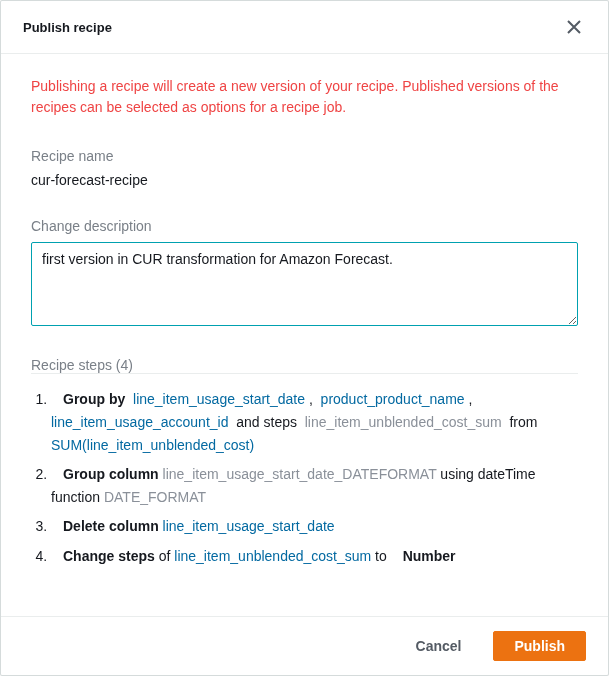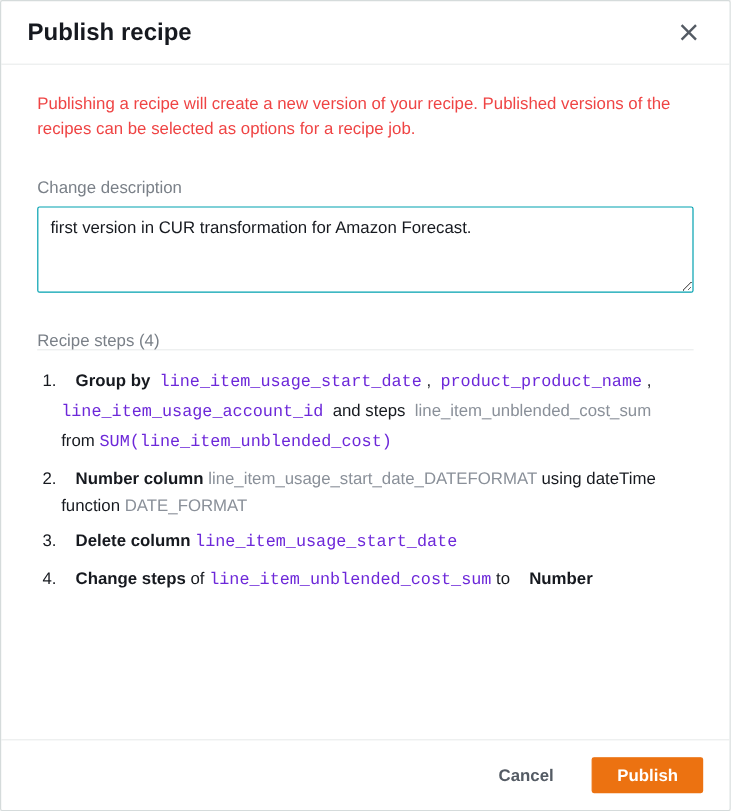--- a/index.html
+++ b/index.html
@@ -20,21 +20,21 @@
     flex-direction: column;
   }
   .modal-header {
     display: flex;
     align-items: center;
     justify-content: space-between;
     padding: 14px 22px;
     border-bottom: 1px solid #eaeded;
   }
   .modal-title {
-    font-size: 20px;
+    font-size: 13px;
     font-weight: 700;
     color: #16191f;
   }
   .close-btn {
     background: none;
     border: none;
     cursor: pointer;
     padding: 4px;
     display: flex;
     align-items: center;
@@ -66,39 +66,39 @@
   .textarea-wrap { margin-bottom: 28px; }
   textarea {
     width: 100%;
     border: 1px solid #00a1b0;
     border-radius: 2px;
     padding: 8px 10px;
     font-family: inherit;
     font-size: 14px;
     color: #16191f;
     resize: both;
-    height: 72px;
+    height: 84px;
     outline: none;
   }
   .steps-header {
     color: #7a8088;
     font-size: 14px;
     border-bottom: 1px solid #eaeded;
     margin-bottom: 14px;
   }
   ol.steps {
     list-style: decimal;
     padding-left: 20px;
     color: #16191f;
     font-size: 14px;
     line-height: 1.65;
   }
   ol.steps li { margin-bottom: 6px; }
   .b { font-weight: 700; margin-left: 12px; }
-  .tok { color: #6d28d9; font-family: Liberation Mono, monospace; }
+  .tok { color: #0369a1; }
   .muted { color: #8a9099; }
   .modal-footer {
     border-top: 1px solid #eaeded;
     padding: 14px 22px;
     display: flex;
     justify-content: flex-end;
     gap: 12px;
     align-items: center;
     margin-top: 17px;
   }
@@ -132,41 +132,43 @@
     <button class="close-btn">
       <svg viewBox="0 0 16 16">
           <path d="M2 2 L14 14 M14 2 L2 14"></path>
         </svg>
     </button>
   </div>
 
   <div class="modal-body">
     <p class="intro">Publishing a recipe will create a new version of your recipe. Published versions of the recipes can be selected as options for a recipe job.</p>
 
+    <div class="field-label">Recipe name</div>
+    <div class="recipe-name-value">cur-forecast-recipe</div>
 
     <div class="textarea-wrap">
       <div class="field-label">Change description</div>
       <textarea style="">first version in CUR transformation for Amazon Forecast.</textarea>
     </div>
 
     <div class="steps-header">Recipe steps (4)</div>
 
     <ol class="steps">
       <li>
         <span class="b">Group by</span>&nbsp;
         <span class="tok">line_item_usage_start_date</span> ,&nbsp;
         <span class="tok">product_product_name</span> ,
         <span class="tok">line_item_usage_account_id</span>&nbsp;
         <span>and steps</span>&nbsp;
         <span class="muted">line_item_unblended_cost_sum</span>&nbsp;
         <span>from</span>
         <span class="tok">SUM(line_item_unblended_cost)</span>
       </li>
       <li>
-        <span class="b">Number column</span>
+        <span class="b">Group column</span>
         <span class="muted">line_item_usage_start_date_DATEFORMAT</span>
         <span>using dateTime function</span>
         <span class="muted">DATE_FORMAT</span>
       </li>
       <li>
         <span class="b">Delete column</span>
         <span class="tok">line_item_usage_start_date</span>
       </li>
       <li>
         <span class="b">Change steps</span>

